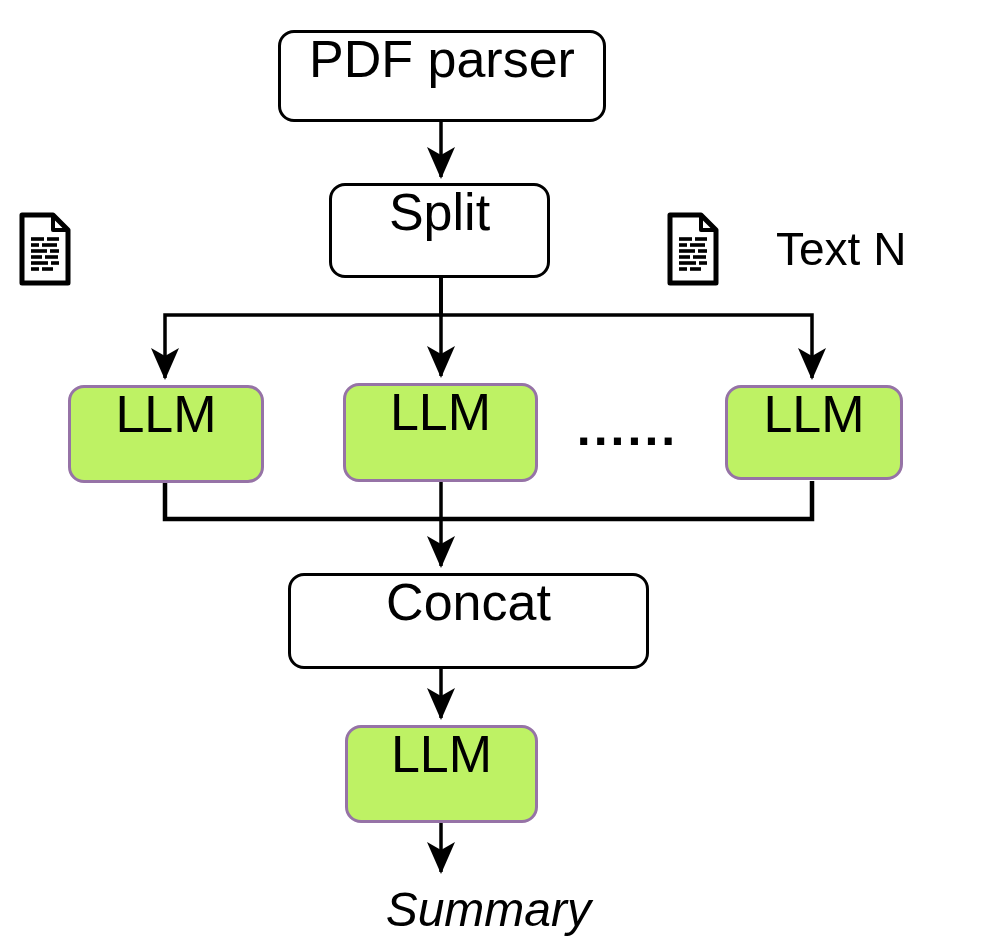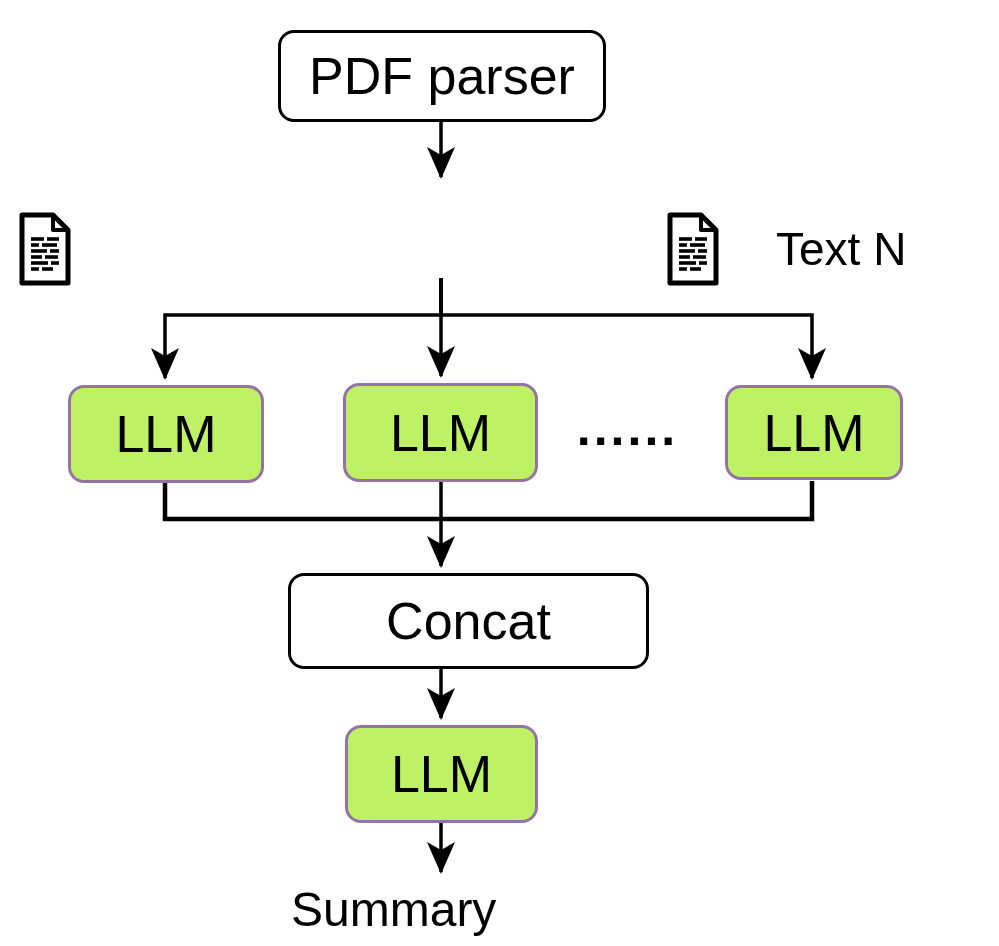--- a/index.html
+++ b/index.html
@@ -18,21 +18,21 @@
   #wires {
     position: absolute;
     left: 0;
     top: 0;
     z-index: 1;
   }
   .node {
     position: absolute;
     z-index: 2;
     display: flex;
-    align-items: center;
+    align-items: flex-start;
     justify-content: center;
     box-sizing: border-box;
     border-radius: 16px;
     font-size: 52px;
     color: #000000;
     line-height: 1;
     white-space: nowrap;
   }
   .node.plain {
     background: #ffffff;
@@ -69,24 +69,25 @@
     letter-spacing: 3px;
     color: #000000;
     line-height: 1;
   }
   #summary-label {
     position: absolute;
     z-index: 2;
     left: 291px;
     top: 882px;
     width: 300px;
-    text-align: left;
+    text-align: right;
     font-size: 48px;
     color: #000000;
     line-height: 1.15;
+    font-style: italic;
   }
 </style>
 </head>
 <body>
 
 <div id="canvas">
 
   <svg id="wires" width="999" height="946" viewBox="0 0 999 946">
     <defs>
       <marker id="arrow" viewBox="0 0 34 30" refX="31" refY="15" markerWidth="34" markerHeight="30" orient="auto" markerUnits="userSpaceOnUse">
@@ -108,20 +109,23 @@
 
     <path d="M441,669 L441,718" fill="none" stroke="#000000" stroke-width="3.5" marker-end="url(#arrow)"></path>
 
     <path d="M441,823 L441,872" fill="none" stroke="#000000" stroke-width="3.5" marker-end="url(#arrow)"></path>
   </svg>
 
   <div class="node plain" style="left:278px; top:30px; width:328px; height:92px;">
     <span>PDF parser</span>
   </div>
 
+  <div class="node plain" style="left:329px; top:183px; width:221px; height:95px;">
+    <span>Split</span>
+  </div>
 
   <div class="node llm" style="left:68px; top:385px; width:196px; height:98px;">
     <span>LLM</span>
   </div>
 
   <div class="node llm" style="left:343px; top:383px; width:195px; height:99px;">
     <span>LLM</span>
   </div>
 
   <div class="node llm" style="left:725px; top:385px; width:178px; height:95px;">

